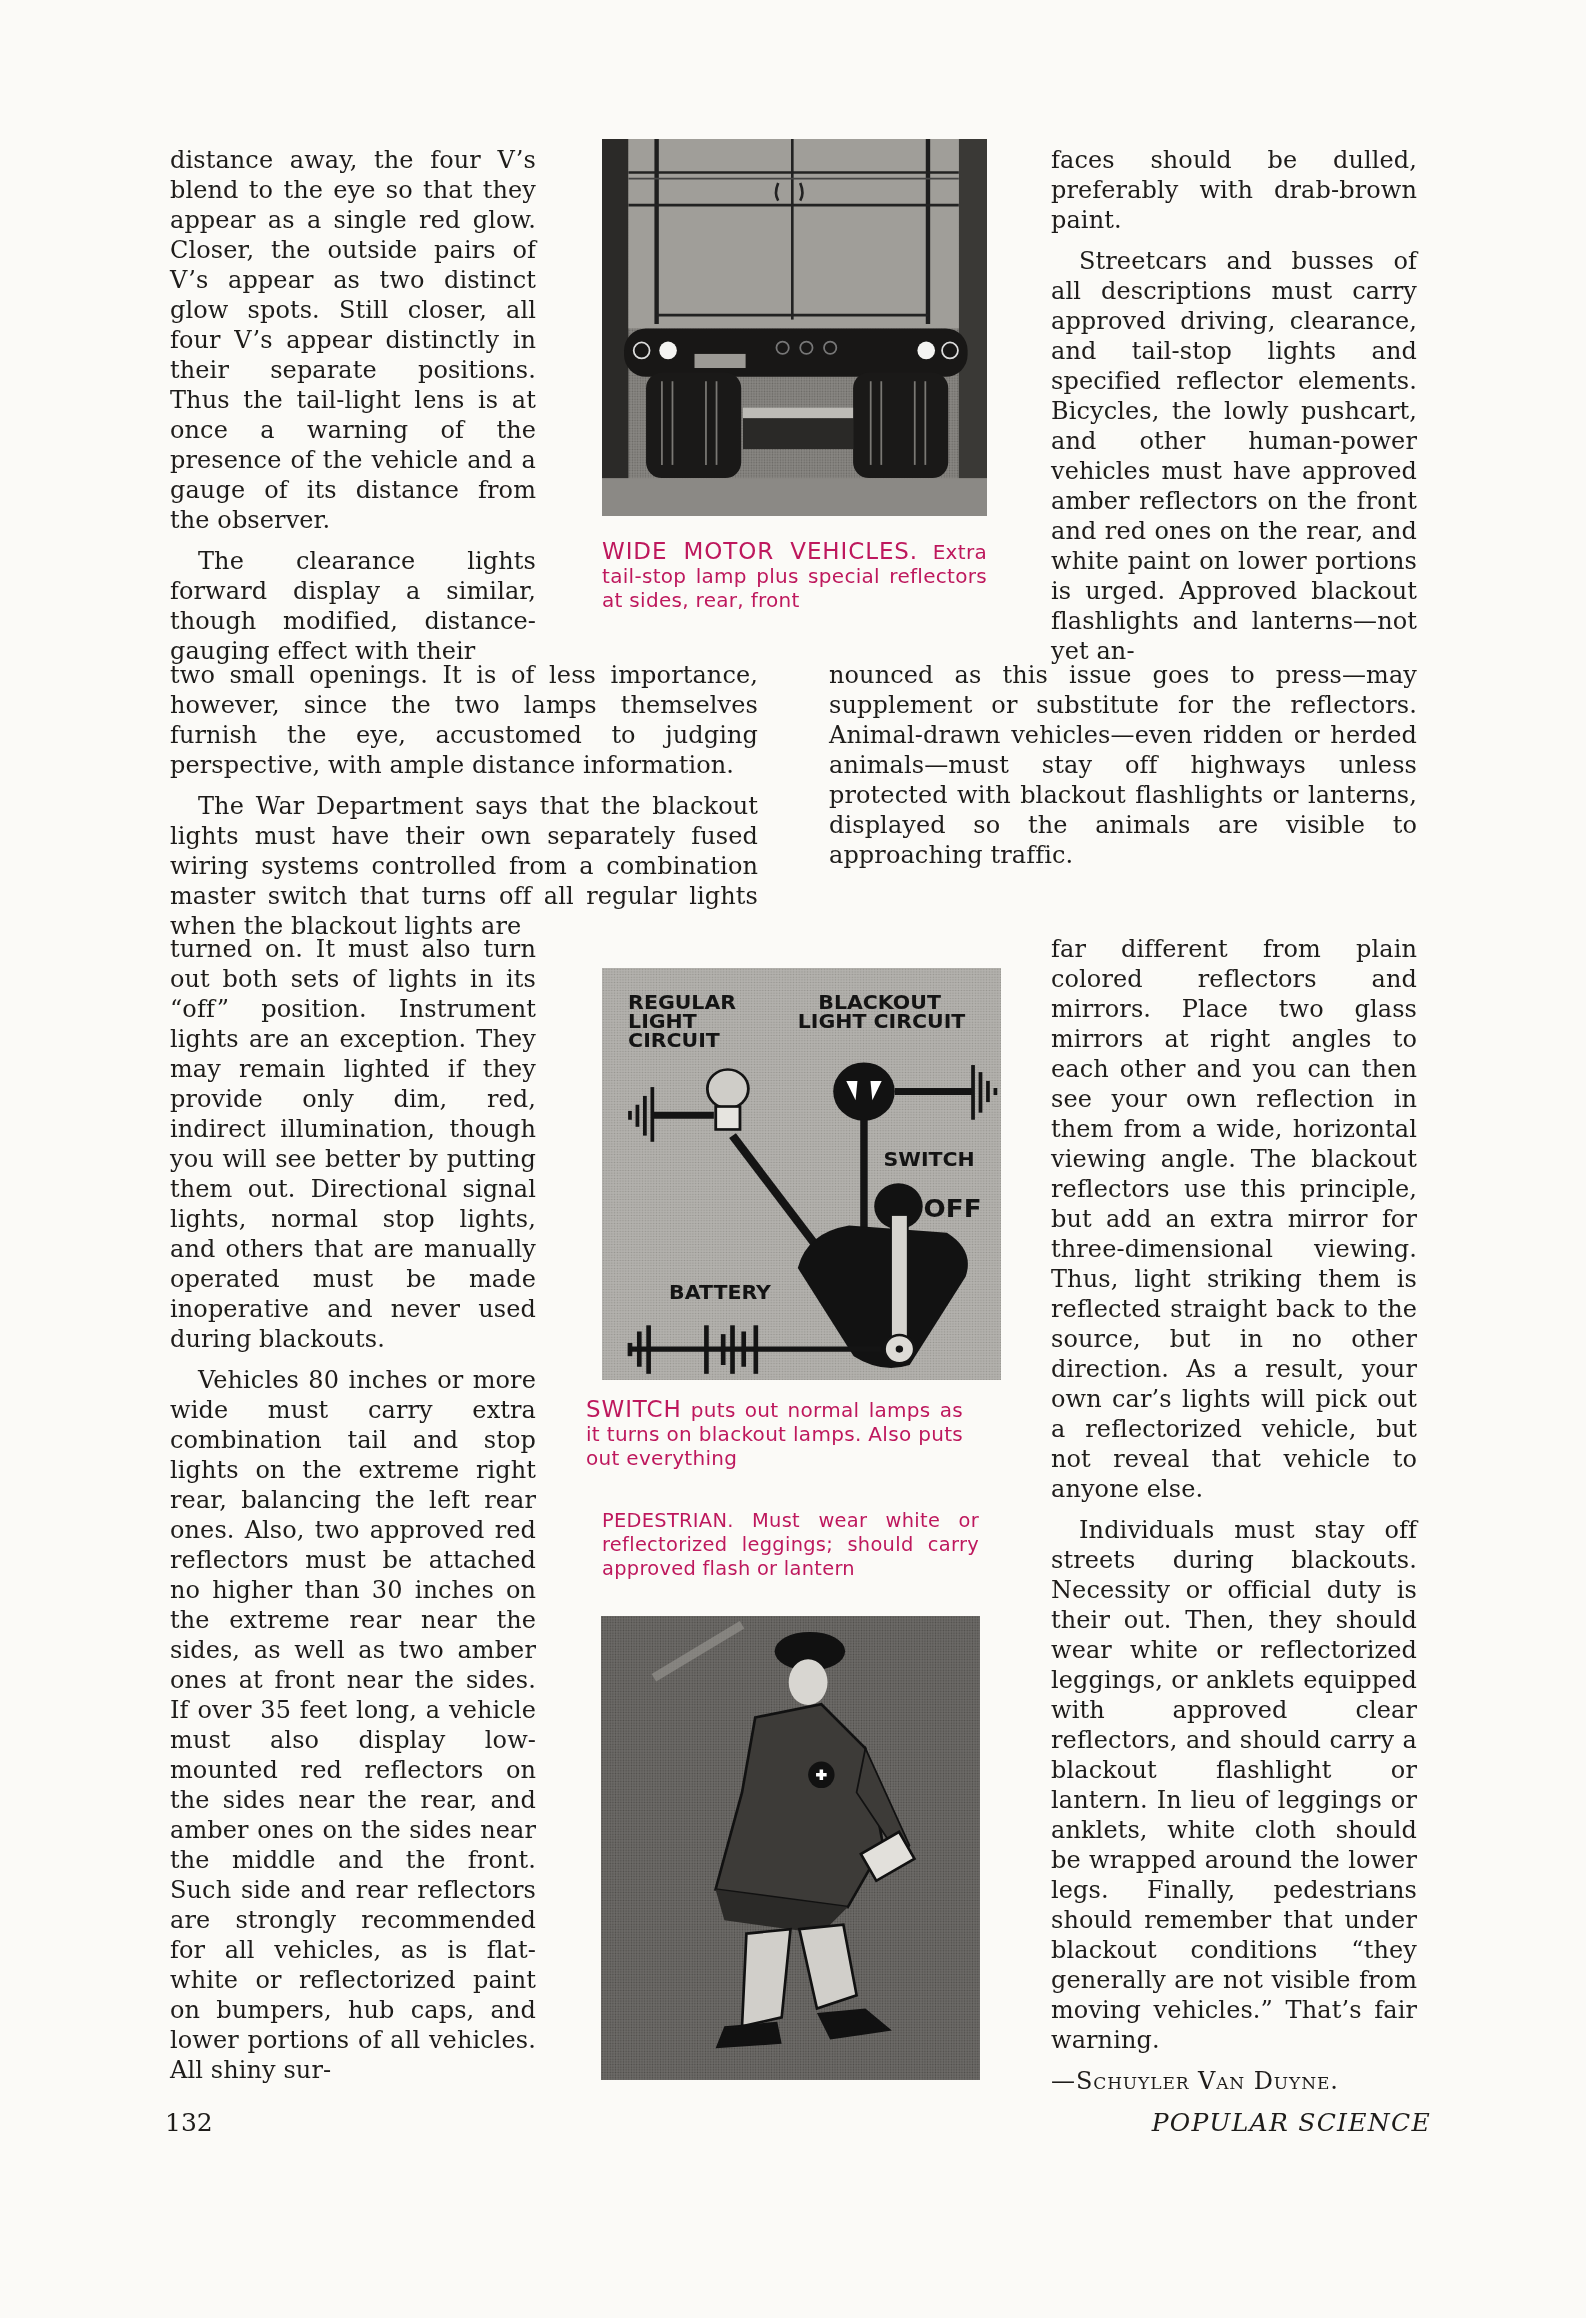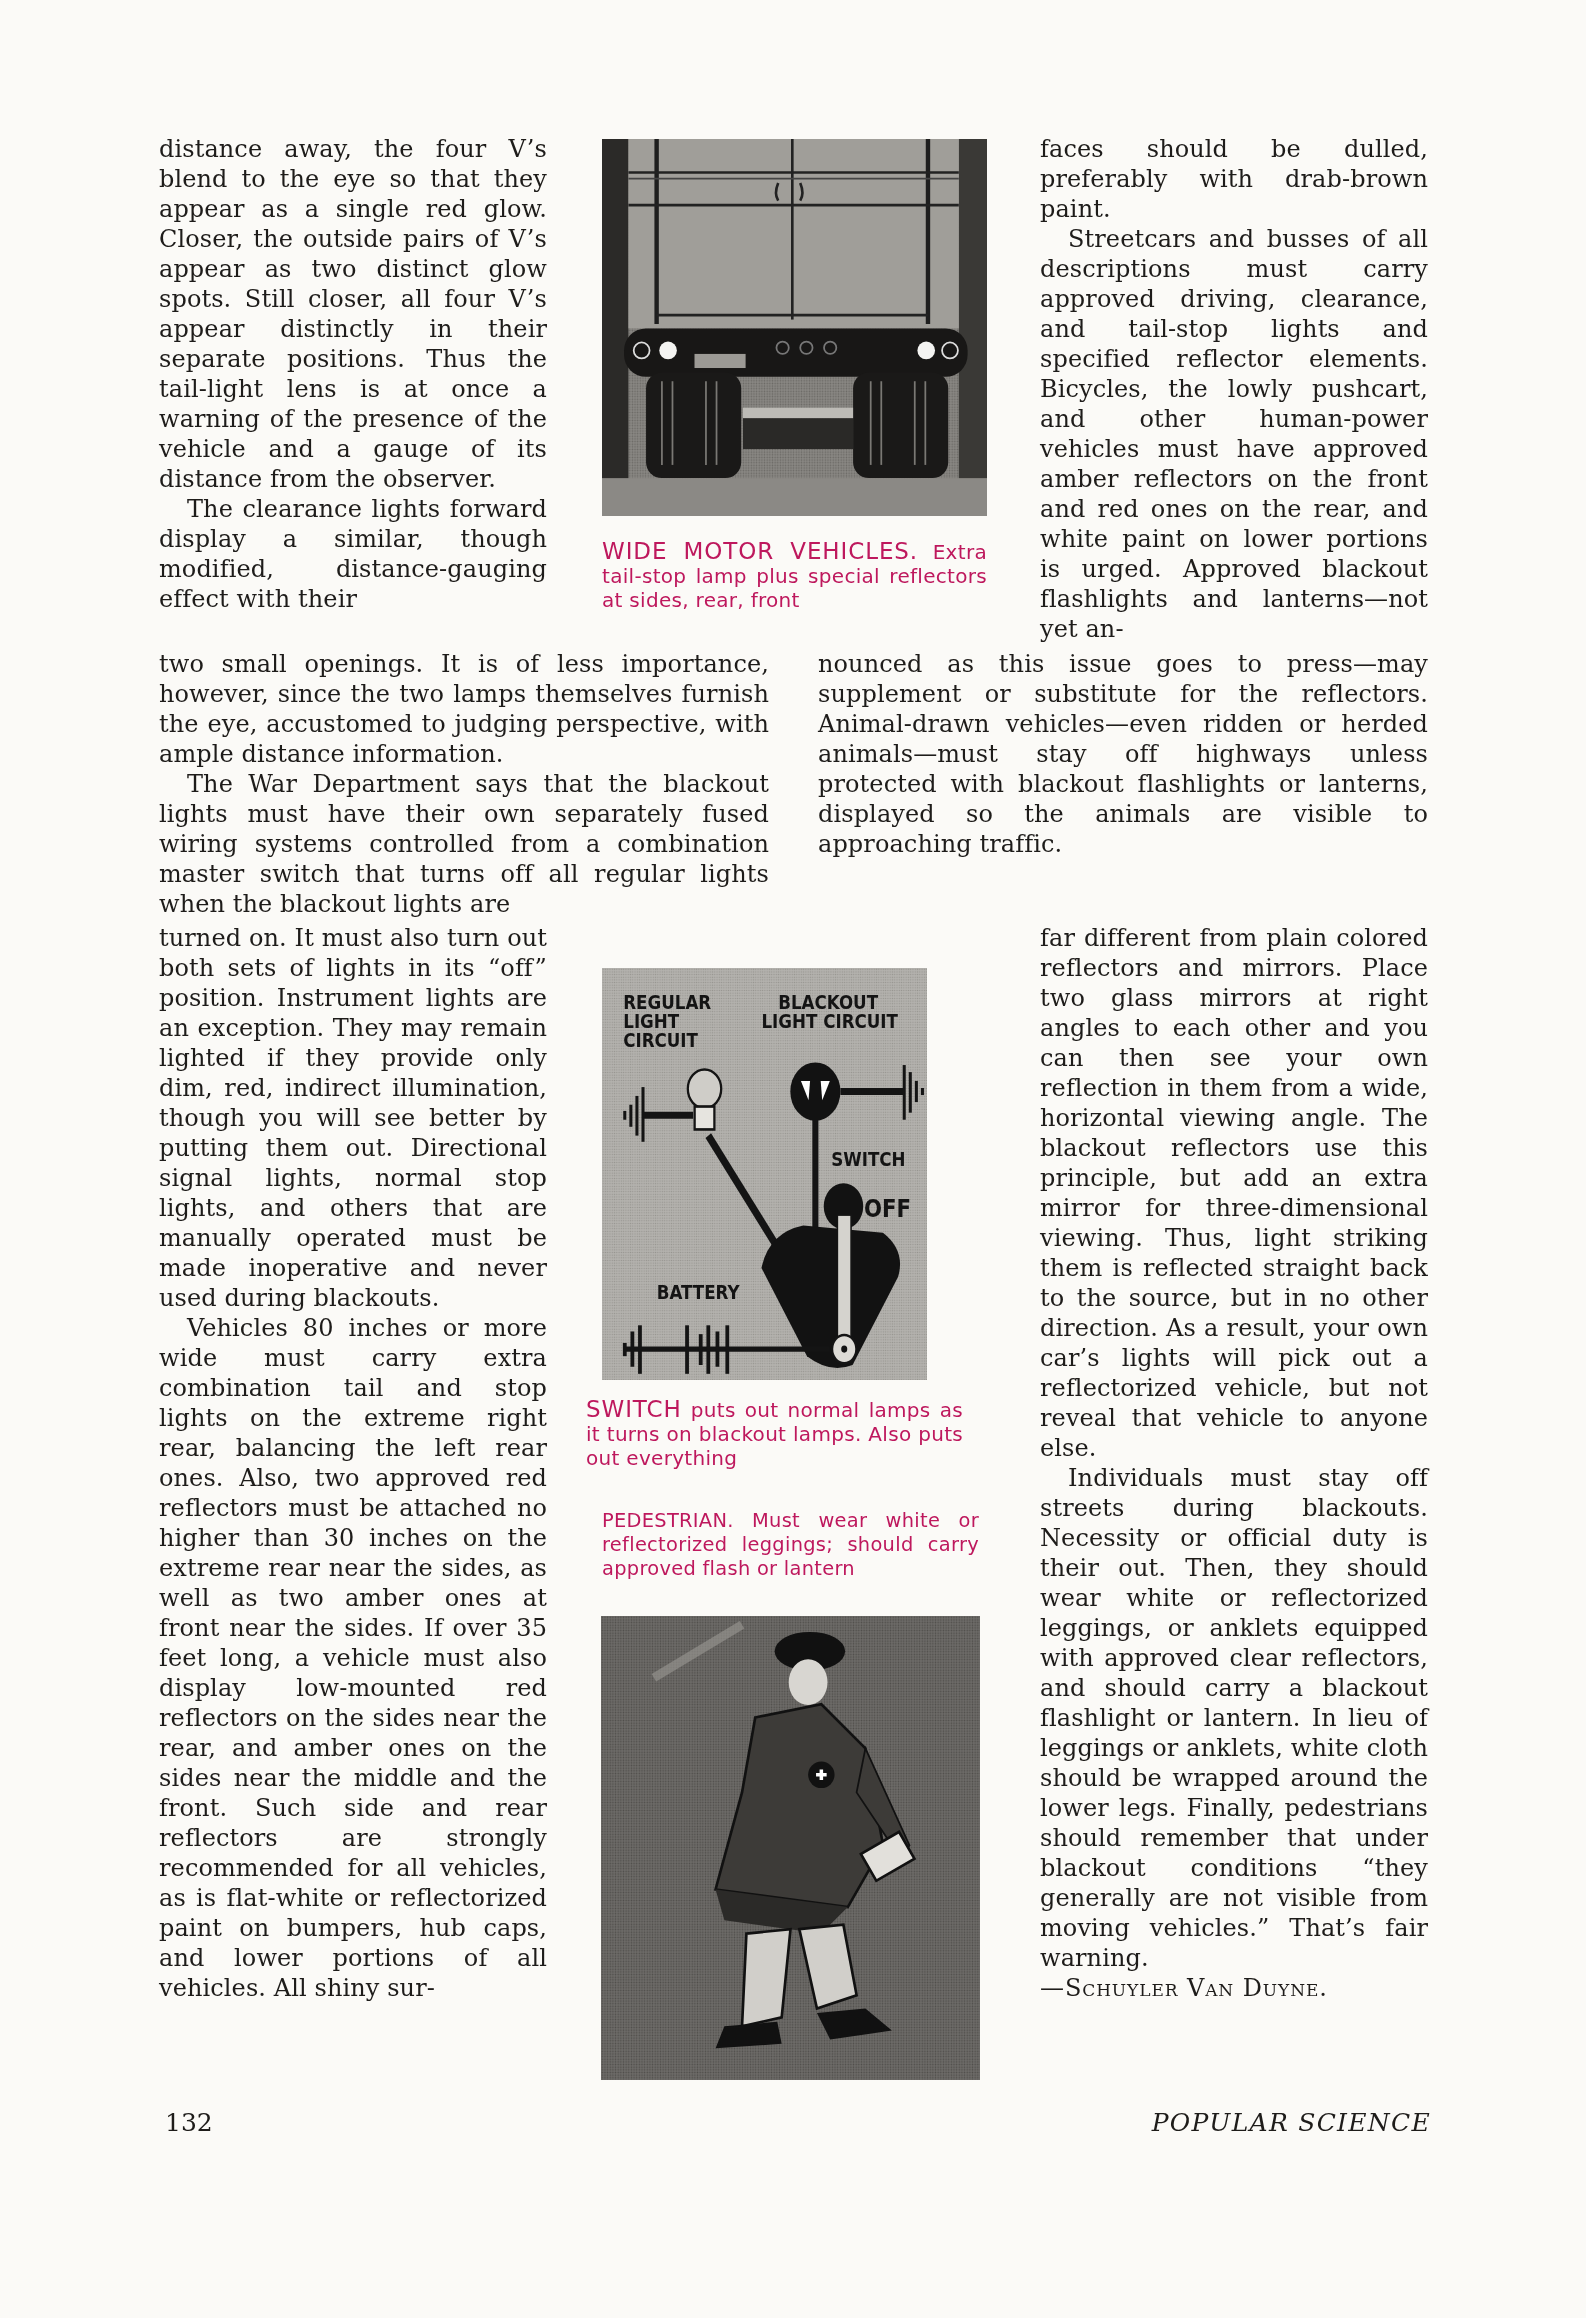--- a/index.html
+++ b/index.html
@@ -1,21 +1,21 @@
 <!DOCTYPE html>
 <html style="font-size:14px"><head>
 <meta charset="utf-8">
 <style>
   html, body { margin:0; padding:0; }
   body {
     width:1586px; height:2319px; background:#fbfaf7; position:relative; overflow:hidden;
     font-family:"DejaVu Serif", "Liberation Serif", serif; color:#1e1c1a;
   }
   .txt { position:absolute; font-size:24px; line-height:30px; text-align:justify; letter-spacing:0.1px; }
-  .txt p { margin:0; }
+  .txt p { margin:11px; }
   .txt p.indent { text-indent:28px; }
   .cap { position:absolute; font-family:"DejaVu Sans", "Liberation Sans", sans-serif; font-size:20px; line-height:24px; color:#be185d; text-align:justify; letter-spacing:0.3px; }
   .cap b { font-weight:normal; font-size:23px; letter-spacing:0.9px; }
   .photo { position:absolute; overflow:hidden; }
   .photo svg { width:100%; height:100%; display:block; }
   .folio { position:absolute; top:2108px; font-size:25px; }
   .sig { font-variant:small-caps; letter-spacing:0.9px; }
 </style>
 </head>
 <body>
@@ -94,21 +94,21 @@
 <div class="txt" style="left:818px; top:649px; width:610px;">
   <p>nounced as this issue goes to press—may supplement or substitute for the reflectors. Animal-drawn vehicles—even ridden or herded animals—must stay off highways unless protected with blackout flashlights or lanterns, displayed so the animals are visible to approaching traffic.</p>
 </div>
 
 <div class="txt" style="left:1040px; top:923px; width:388px;">
   <p>far different from plain colored reflectors and mirrors. Place two glass mirrors at right angles to each other and you can then see your own reflection in them from a wide, horizontal viewing angle. The blackout reflectors use this principle, but add an extra mirror for three-dimensional viewing. Thus, light striking them is reflected straight back to the source, but in no other direction. As a result, your own car’s lights will pick out a reflectorized vehicle, but not reveal that vehicle to anyone else.</p>
   <p class="indent">Individuals must stay off streets during blackouts. Necessity or official duty is their out. Then, they should wear white or reflectorized leggings, or anklets equipped with approved clear reflectors, and should carry a blackout flashlight or lantern. In lieu of leggings or anklets, white cloth should be wrapped around the lower legs. Finally, pedestrians should remember that under blackout conditions “they generally are not visible from moving vehicles.” That’s fair warning.</p>
   <p class="sig">—Schuyler Van Duyne.</p>
 </div>
 
-<div class="photo" style="left:602px; top:968px; width:325px; height:412px;">
+<div class="photo" style="left:602px; top:968px; width:399px; height:412px;">
   <svg viewBox="0 0 428 467" preserveAspectRatio="none">
     <defs>
       <pattern id="ht2" width="3" height="3" patternUnits="userSpaceOnUse">
         <rect width="3" height="3" fill="#b3b1ad"></rect>
           <circle cx="1.5" cy="1.5" r="0.8" fill="#96948f"></circle>
       </pattern>
     </defs>
     <rect width="428" height="467" fill="url(#ht2)"></rect>
     <g font-family="DejaVu Sans, sans-serif" font-weight="bold" font-size="22" fill="#141414">
       <text x="28" y="46">REGULAR</text>

